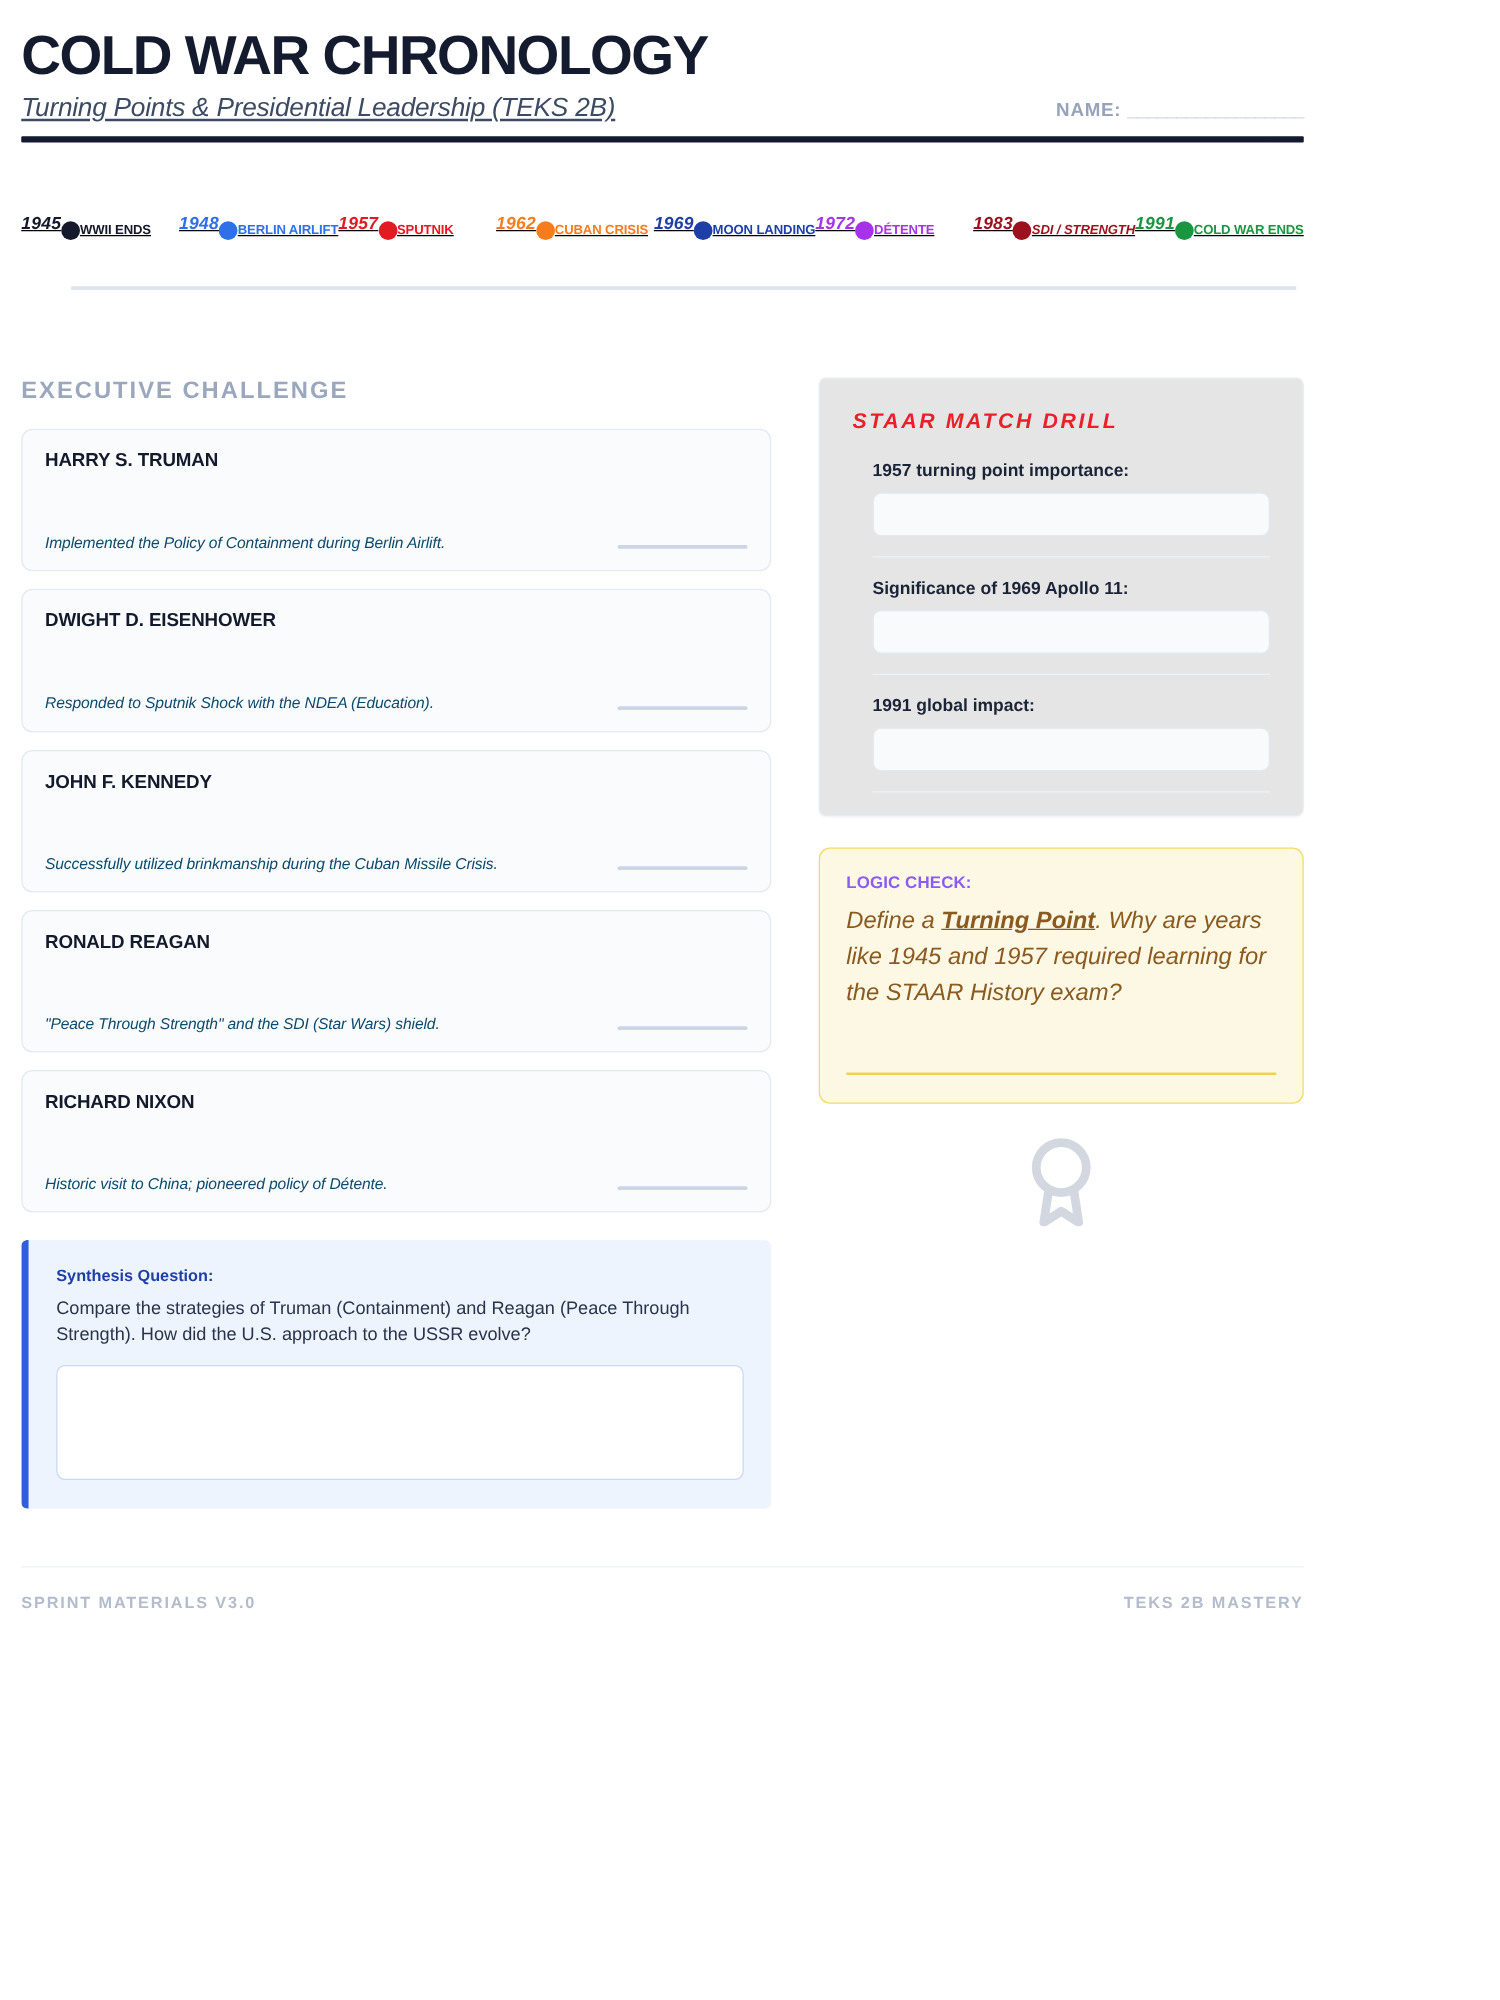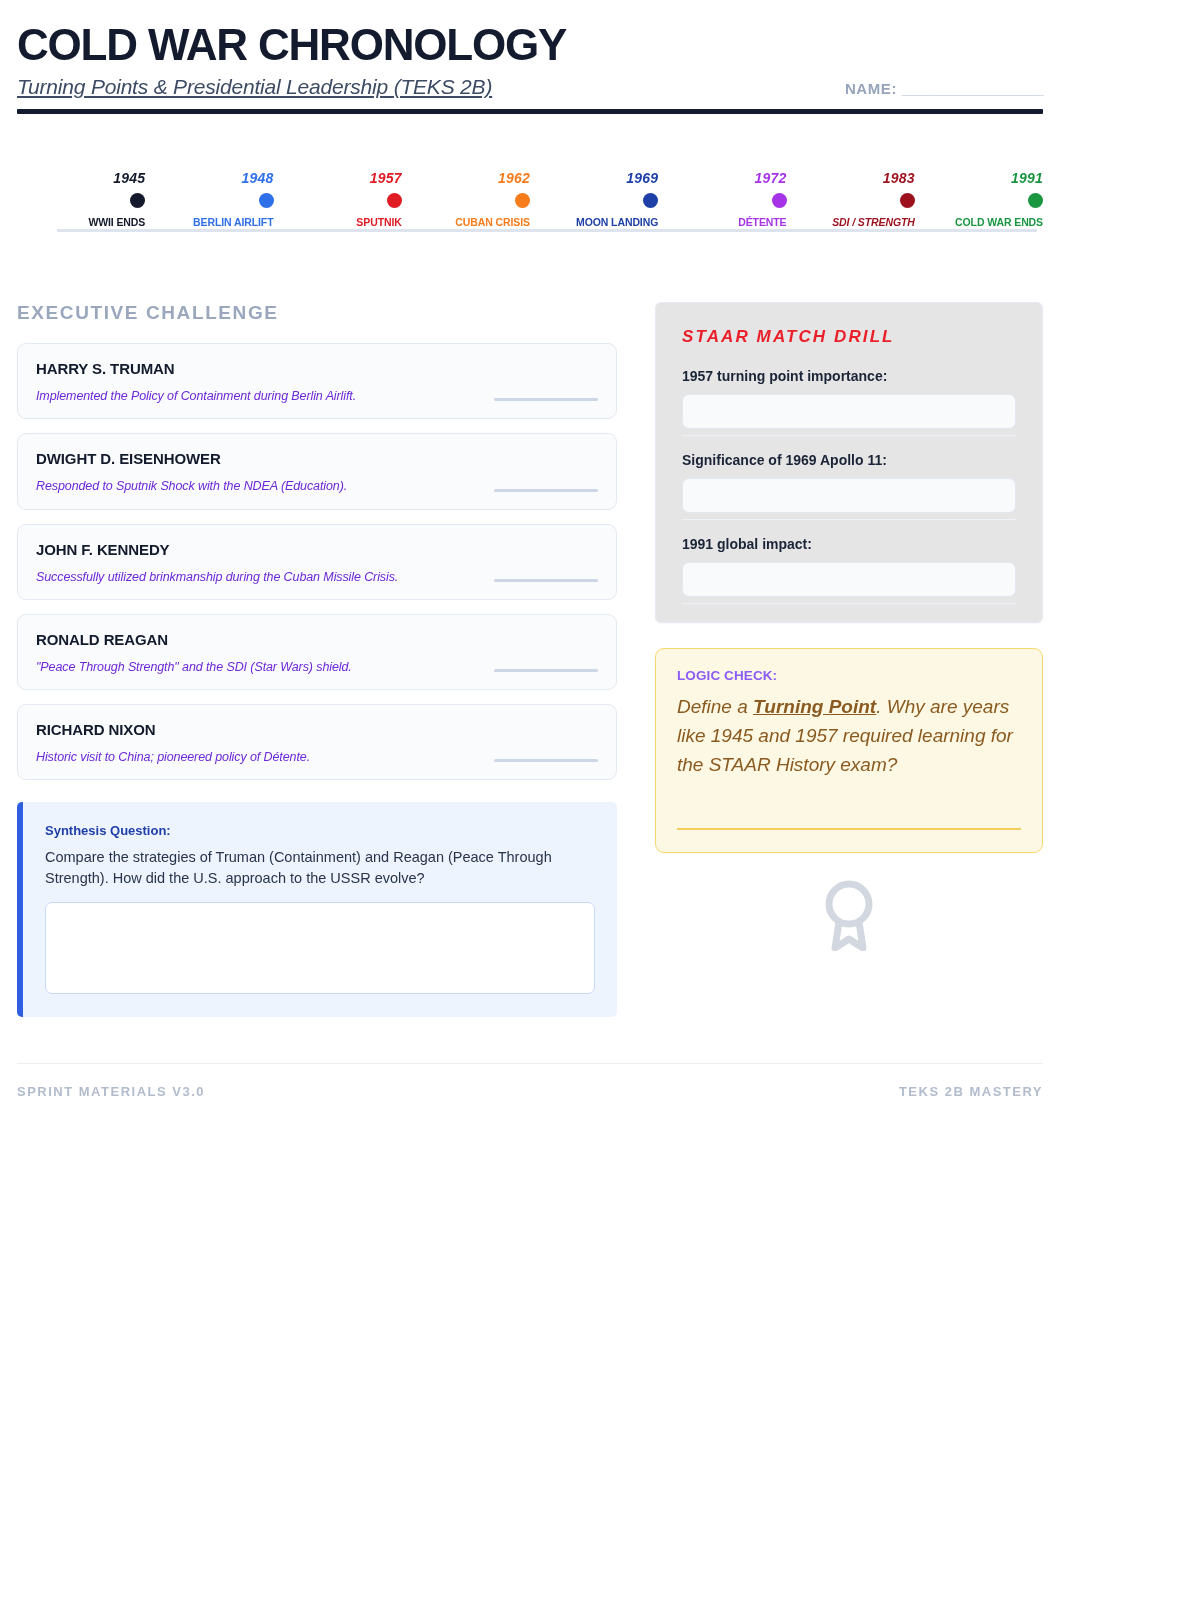--- a/index.html
+++ b/index.html
@@ -80,24 +80,25 @@
   }
   .timeline-items {
     position: relative;
     display: flex;
     justify-content: space-between;
     align-items: flex-start;
   }
   .tl-item {
     flex: 1 1 0;
     display: flex;
-    flex-direction: column;
-    align-items: flex-end;
+    flex-direction: row;
+    align-items: flex-start;
     position: relative;
     z-index: 2;
+    text-decoration: underline;
   }
   .tl-year {
     font-size: 14px;
     font-weight: 700;
     font-style: italic;
     letter-spacing: 0.2px;
   }
   .tl-dot {
     width: 15px;
     height: 15px;
@@ -150,23 +151,24 @@
   .pres-row {
     display: flex;
     align-items: flex-end;
     justify-content: space-between;
     margin-top: 11px;
     gap: 14px;
   }
   .pres-desc {
     font-size: 12.5px;
     font-style: italic;
-    color: #6d28d9;
+    color: #0c4a6e;
     letter-spacing: -0.1px;
     line-height: 1.3;
+    margin-top: 38px;
   }
   .answer-blank {
     flex: 0 0 104px;
     height: 3px;
     background: #ccd6e6;
     border-radius: 2px;
     margin-bottom: 3px;
   }
 
   
@@ -205,21 +207,21 @@
     box-shadow: 0 1px 2px rgba(22,32,56,0.035);
   }
   .staar-title {
     font-size: 17px;
     font-weight: 800;
     font-style: italic;
     color: #ea1f2a;
     letter-spacing: 2.1px;
     margin-bottom: 21px;
   }
-  .drill-item { padding-bottom: 6px; border-bottom: 1px solid #eef2f8; margin-bottom: 16px; }
+  .drill-item { padding-bottom: 16px; border-bottom: 1px solid #eef2f8; margin-bottom: 16px; margin-left: 16px; }
   .drill-item:last-child { margin-bottom: 0; }
   .drill-label {
     font-size: 14px;
     font-weight: 700;
     color: #1b2437;
     margin-bottom: 10px;
   }
   .drill-box {
     height: 35px;
     border: 1px solid #e2e8f2;

